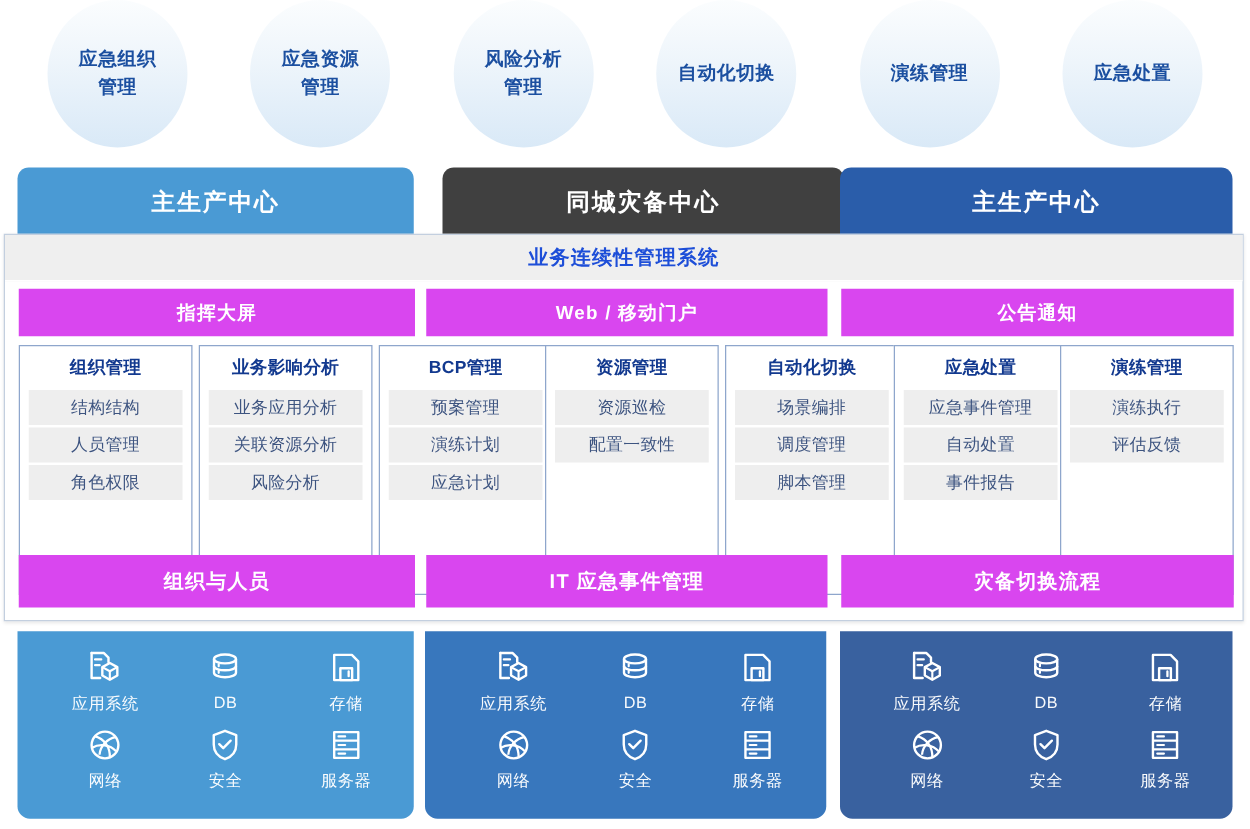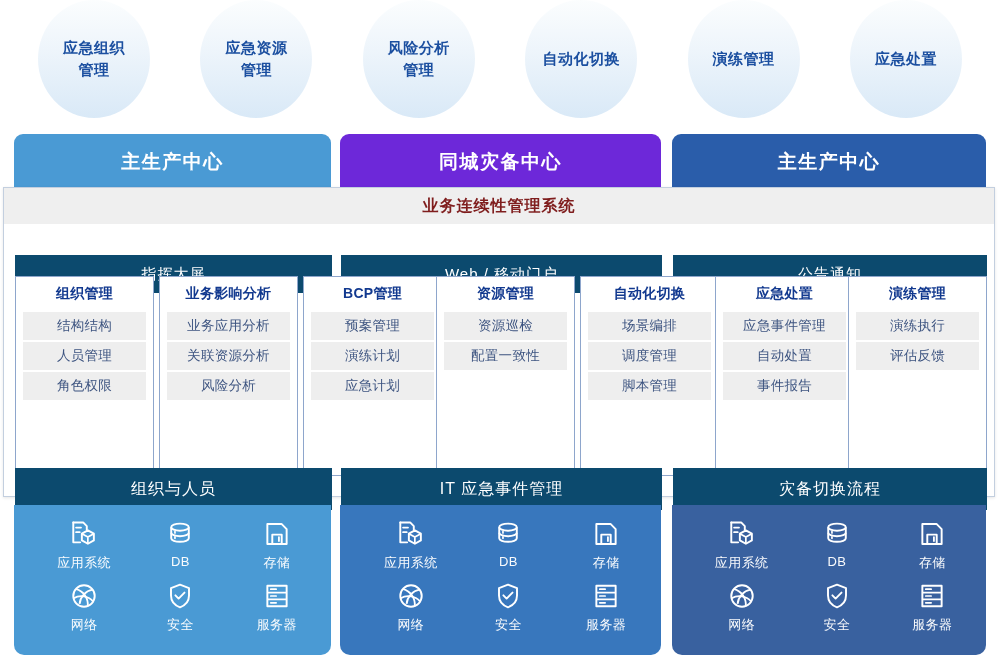--- a/index.html
+++ b/index.html
@@ -26,41 +26,41 @@
   .bubble span{display:block;width:86px;}
 
   
   .hdr-row{position:absolute;left:0;top:134px;width:1000px;height:55px;}
   .hdr{
     position:absolute;top:0;height:55px;border-radius:9px 9px 0 0;
     display:flex;align-items:center;justify-content:center;
     color:#ffffff;font-size:19px;font-weight:700;letter-spacing:1.5px;
   }
   .hdr-1{left:14px;width:317px;background:#4a9ad4;}
-  .hdr-2{left:340px;width:321px;background:#6d28d9;}
+  .hdr-2{left:354px;width:321px;background:#404040;}
   .hdr-3{left:672px;width:314px;background:#2a5daa;}
 
   
   .card{
     position:absolute;left:3px;top:187px;width:992px;height:310px;
     background:#ffffff;border:1px solid #c3cfdf;box-sizing:border-box;
     box-shadow:0 1px 3px rgba(0,0,0,.10);
   }
   .card-title{
     height:36px;background:#efefef;border-bottom:1px solid #ffffff;
     display:flex;align-items:center;justify-content:center;
-    color:#7f1d1d;font-size:16px;font-weight:700;letter-spacing:1px;
+    color:#1d4ed8;font-size:16px;font-weight:700;letter-spacing:1px;
   }
 
   
   .navy-row{position:relative;height:38px;margin-top:6px;}
   .navy{
-    position:absolute;top:0;height:38px;background:#0c4a6e;
+    position:absolute;top:0;height:38px;background:#d946ef;
     display:flex;align-items:center;justify-content:center;
-    color:#ffffff;font-size:15px;font-weight:400;letter-spacing:1px;margin-top:24px;
+    color:#ffffff;font-size:15px;font-weight:700;letter-spacing:1px;
   }
   .navy.c1{left:11px;width:317px;}
   .navy.c2{left:337px;width:321px;}
   .navy.c3{left:669px;width:314px;}
 
   
   .panels{position:relative;height:164px;margin-top:7px;}
   .panel{
     position:absolute;top:0;width:139px;height:200px;
     background:#ffffff;border:1px solid #8ea6cc;box-sizing:border-box;

